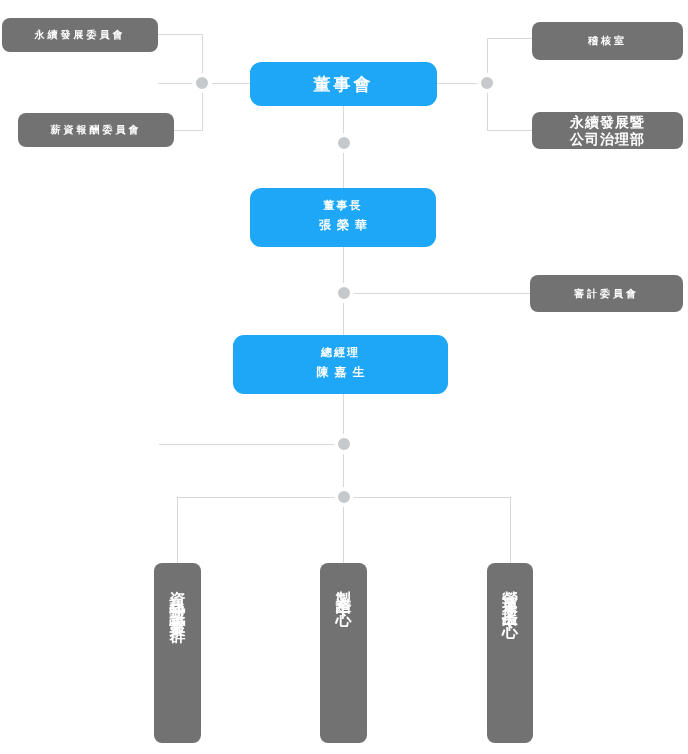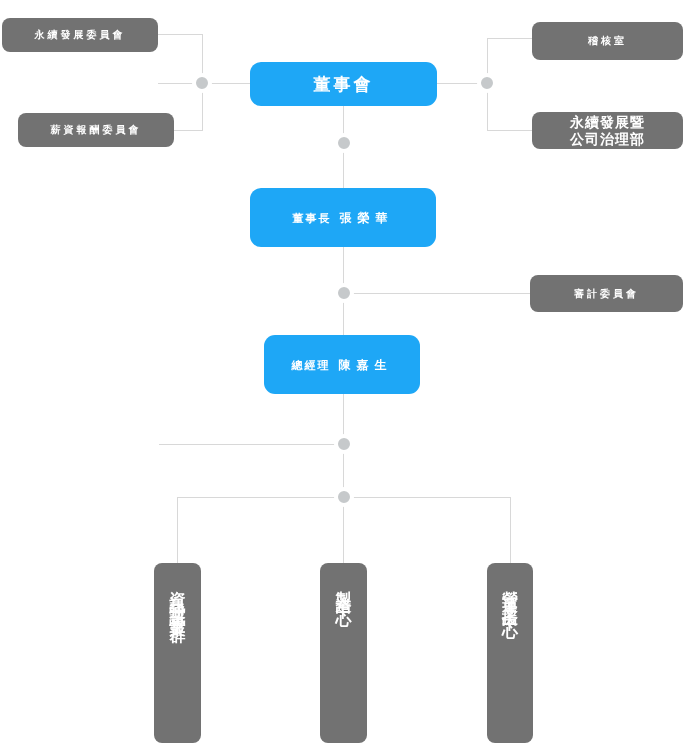--- a/index.html
+++ b/index.html
@@ -17,42 +17,42 @@
        transform:translate(-10px,-10px);}
 
   
   .node{position:absolute;display:flex;align-items:center;justify-content:center;
         border-radius:8px;color:#ffffff;text-align:center;box-sizing:border-box;}
   .gray{background:#727272;font-size:10px;font-weight:bold;letter-spacing:3px;}
   .blue{background:#1ea7f6;border-radius:11px;}
 
   .board{font-size:17px;font-weight:bold;letter-spacing:3px;}
 
-  .person{gap:2px;}
+  .person{flex-direction:column;gap:2px;}
   .person .title{font-size:11px;font-weight:bold;letter-spacing:2px;line-height:12px;}
   .person .name{font-size:12px;font-weight:bold;letter-spacing:6px;line-height:24px;text-indent:6px;}
 
   .two-line{flex-direction:column;font-size:14px;font-weight:bold;letter-spacing:1px;line-height:17px;}
 
   
   .vbox{position:absolute;background:#727272;border-radius:8px;box-sizing:border-box;
         display:flex;justify-content:center;padding-top:15px;}
   .vbox span{writing-mode:vertical-rl;text-orientation:upright;
              color:#ffffff;font-size:16px;font-weight:bold;letter-spacing:6px;line-height:1;}
 
   
   .n-sustain{left:2px;top:18px;width:156px;height:34px;}
   .n-auditc{left:2px;top:66px;width:156px;height:34px;}
   .n-comp{left:18px;top:113px;width:156px;height:34px;}
   .n-board{left:250px;top:62px;width:187px;height:44px;}
   .n-auditoff{left:532px;top:22px;width:151px;height:38px;}
   .n-esg{left:532px;top:112px;width:151px;height:37px;}
   .n-chair{left:250px;top:188px;width:186px;height:59px;}
   .n-chairoff{left:530px;top:275px;width:153px;height:37px;}
-  .n-pres{left:264px;top:335px;width:156px;height:59px;font-family:Liberation Serif, serif;}
+  .n-pres{left:233px;top:335px;width:215px;height:59px;font-family:Liberation Serif, serif;}
   .n-legal{left:2px;top:425px;width:157px;height:37px;}
   .n-ict{left:154px;top:563px;width:47px;height:180px;}
   .n-mfg{left:320px;top:563px;width:47px;height:180px;}
   .n-ops{left:487px;top:563px;width:46px;height:180px;}
 
   .l1{left:158px;top:34px;width:44px;}
   .l2{left:158px;top:130px;width:44px;}
   .l3{left:202px;top:34px;height:97px;}
   .l4{left:158px;top:83px;width:92px;}
   .l5{left:437px;top:83px;width:50px;}

